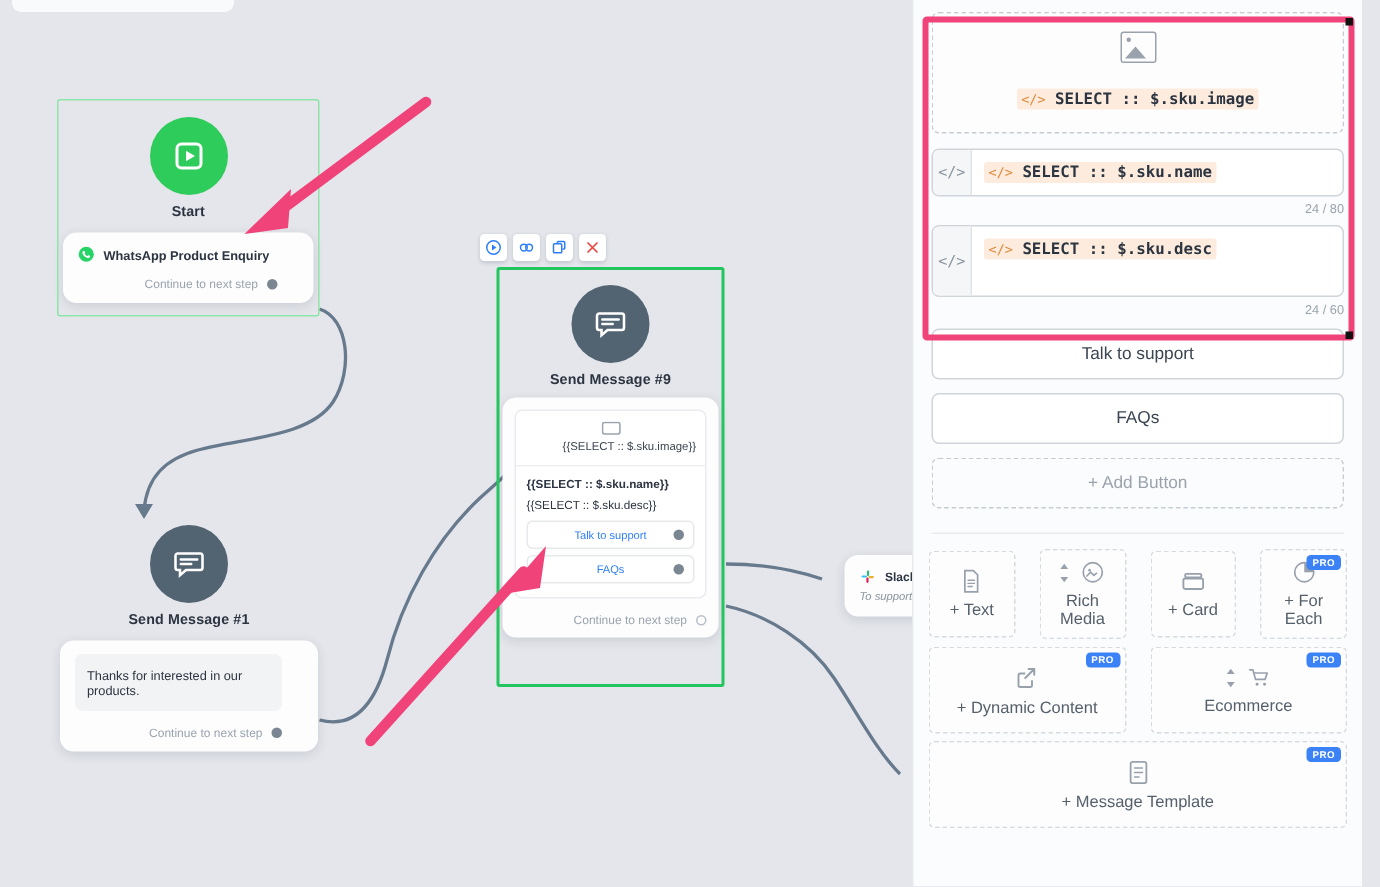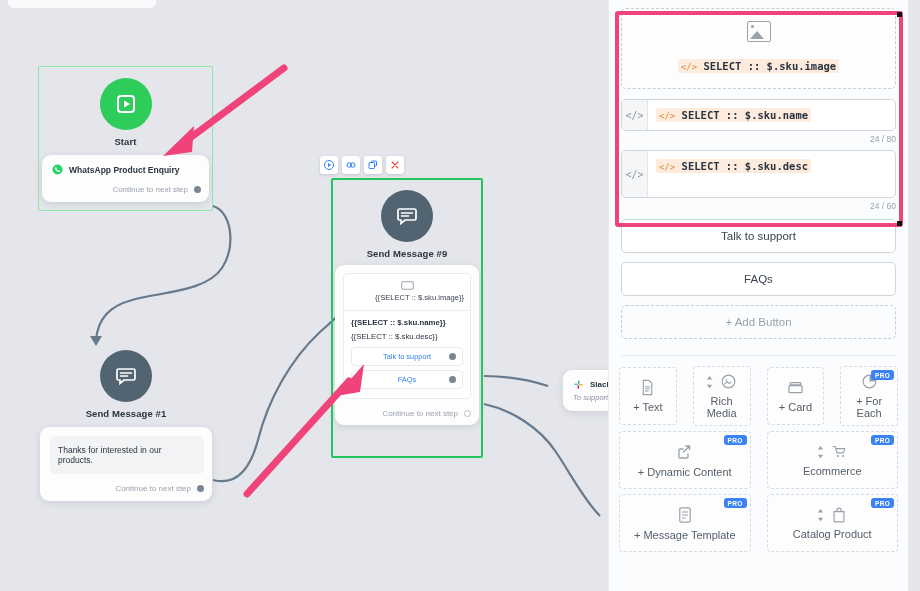--- a/index.html
+++ b/index.html
@@ -43,21 +43,21 @@
   .node-circle.msg { background: #526371; }
   .node-title {
     margin-top: 6px; font-size: 9.5px; font-weight: bold; color: #2b3440;
     letter-spacing: .1px;
   }
 
   .node-card {
     background: #fdfdfe;
     border-radius: 9px;
     box-shadow: 0 2px 7px rgba(40,50,70,.13);
-    padding: 9px 8px 8px 10px;
+    padding: 9px 24px 8px 10px;
     margin-top: 8px;
   }
   .card-row { display: flex; align-items: center; gap: 6px; }
   .card-label { font-size: 8.5px; font-weight: bold; color: #2b3440; }
   .continue {
     display: flex; align-items: center; justify-content: flex-end;
     gap: 6px; font-size: 8px; color: #9aa3ad; margin-top: 10px;
   }
   .dot-filled { width: 7px; height: 7px; border-radius: 50%; background: #7a8793; }
   .dot-hollow { width: 7px; height: 7px; border-radius: 50%; border: 1.4px solid #b6bec7; }
@@ -520,35 +520,17 @@
             <span>
               <svg width="16" height="18" viewBox="0 0 20 24">
                 <rect x="3" y="2.5" width="14" height="19" rx="2" fill="none" stroke="#98a1ab" stroke-width="1.6"></rect>
                 <path d="M6.5 8h7M6.5 12h7M6.5 16h4" stroke="#98a1ab" stroke-width="1.4" stroke-linecap="round"></path>
               </svg>
             </span>
           </div>
           <div class="tile-label">+ Message Template</div>
         </div>
 
-        <div class="tile">
-          <span class="pro">PRO</span>
-          <div class="tile-icons">
-            <span class="sorter">
-              <svg width="7" height="14" viewBox="0 0 8 16">
-                <path d="M4 1 L7 5 H1 Z" fill="#98a1ab"></path>
-                <path d="M4 15 L7 11 H1 Z" fill="#98a1ab"></path>
-              </svg>
-            </span>
-            <span>
-              <svg width="16" height="17" viewBox="0 0 22 24">
-                <path d="M4 8h14v13a1.5 1.5 0 0 1-1.5 1.5h-11A1.5 1.5 0 0 1 4 21z" fill="none" stroke="#98a1ab" stroke-width="1.6"></path>
-                <path d="M8 8V6a3 3 0 0 1 6 0v2" fill="none" stroke="#98a1ab" stroke-width="1.6"></path>
-              </svg>
-            </span>
-          </div>
-          <div class="tile-label">Catalog Product</div>
-        </div>
       </div>
 
     </div>
   </div>
 </div>
 
 </body></html>

